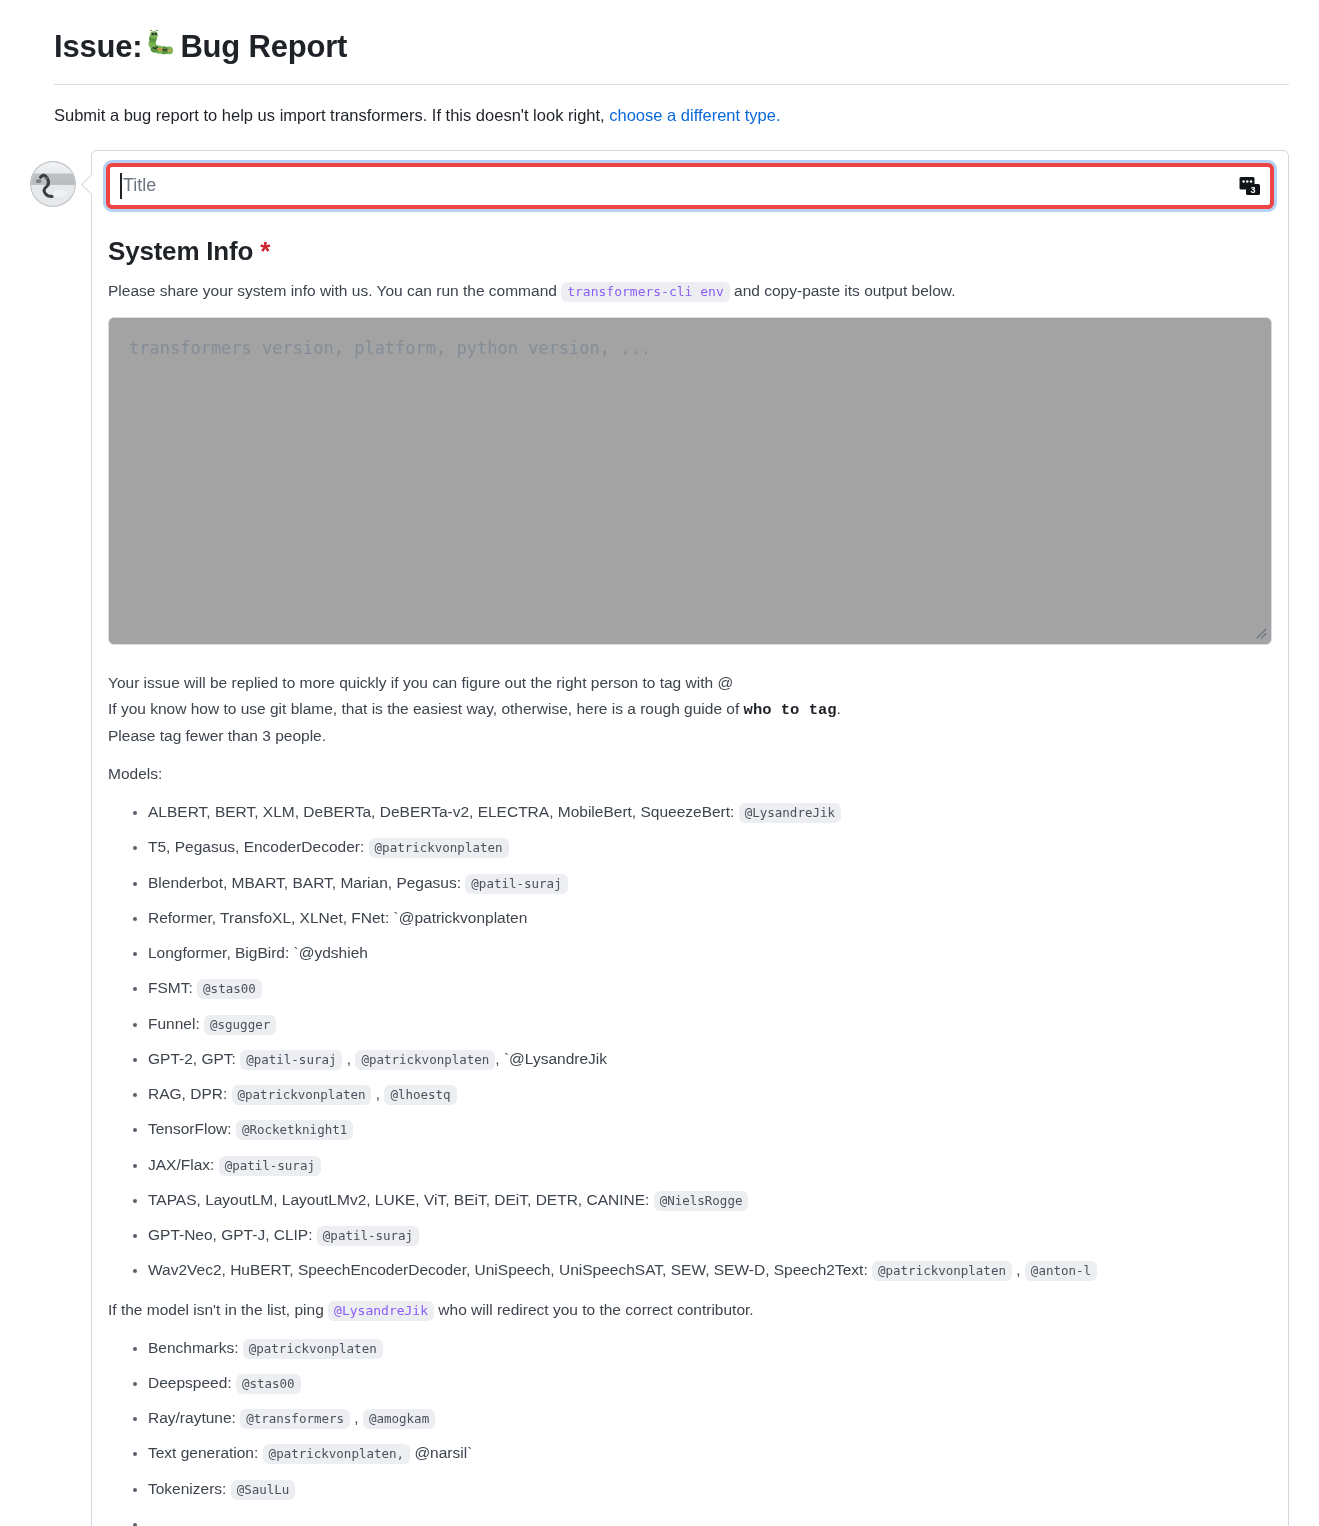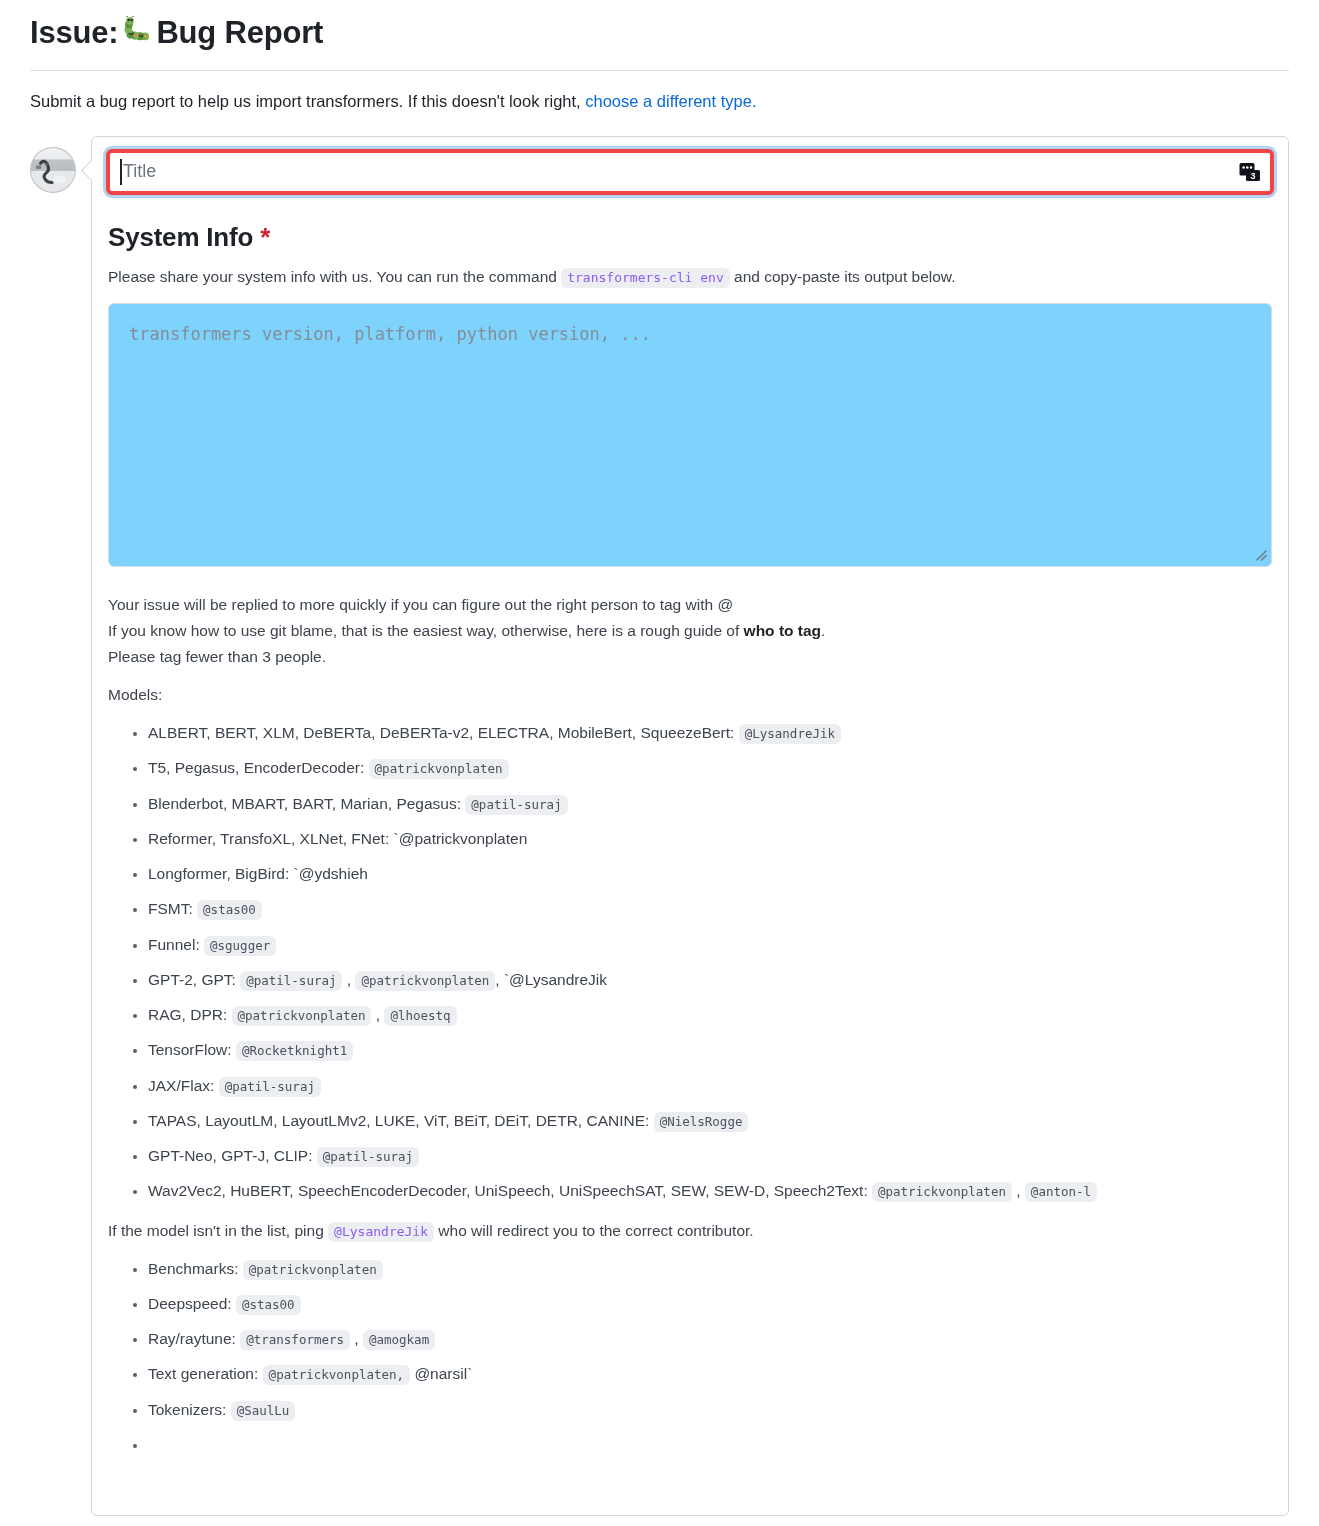--- a/index.html
+++ b/index.html
@@ -16,21 +16,22 @@
     color: #24292f;
     -webkit-font-smoothing: antialiased;
   }
   .page {
     padding: 0 30px;
     width: 1319px;
   }
 
   
   .page-header {
-    padding-top: 14px;
+    padding-top: 28px;
+    margin-left: 24px;
   }
   h1.issue-title {
     font-size: 31px;
     line-height: 1.25;
     font-weight: 700;
     margin: 0 0 14px 0;
     color: #1f2328;
     letter-spacing: -0.2px;
   }
   .emoji-bug {
@@ -145,42 +146,42 @@
     letter-spacing: -0.2px;
   }
   .required-star { color: #cf222e; font-weight: 700; }
   p.para {
     font-size: 15.5px;
     line-height: 1.55;
     color: #3d444d;
     margin: 0 0 14px 0;
   }
   p.para.tight { margin-bottom: 2px; }
-  .bold { font-weight: 700; color: #1f2328; }
+  .bold { font-weight: 700; color: #1f2328; font-family: Liberation Mono, monospace; }
 
   code.inline-code {
     font-family: "DejaVu Sans Mono", "Liberation Mono", monospace;
     font-size: 13px;
     background: #eceef1;
     border-radius: 6px;
     padding: 2px 6px 3px 6px;
     color: #8b5cf6;
     white-space: nowrap;
   }
 
   
   .sysinfo-textarea-wrap {
     position: relative;
     margin: 0 0 26px 0;
   }
   .sysinfo-textarea {
     display: block;
     width: 100%;
-    height: 264px;
-    background: #7dd3fc;
+    height: 328px;
+    background: #a3a3a3;
     border: 1px solid #d8dde3;
     border-radius: 6px;
     padding: 18px 20px;
     font-family: "DejaVu Sans Mono", "Liberation Mono", monospace;
     font-size: 17px;
     line-height: 1.5;
     color: #24292f;
     resize: none;
     outline: none;
   }

